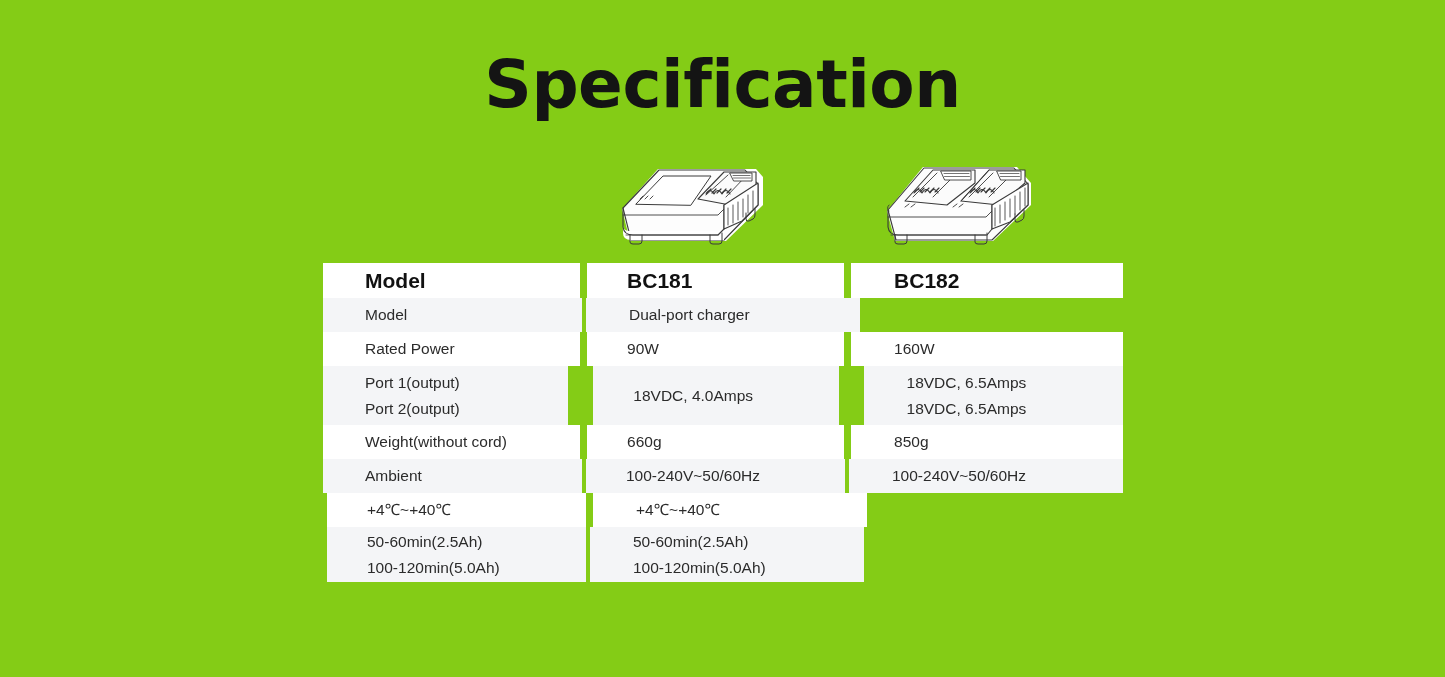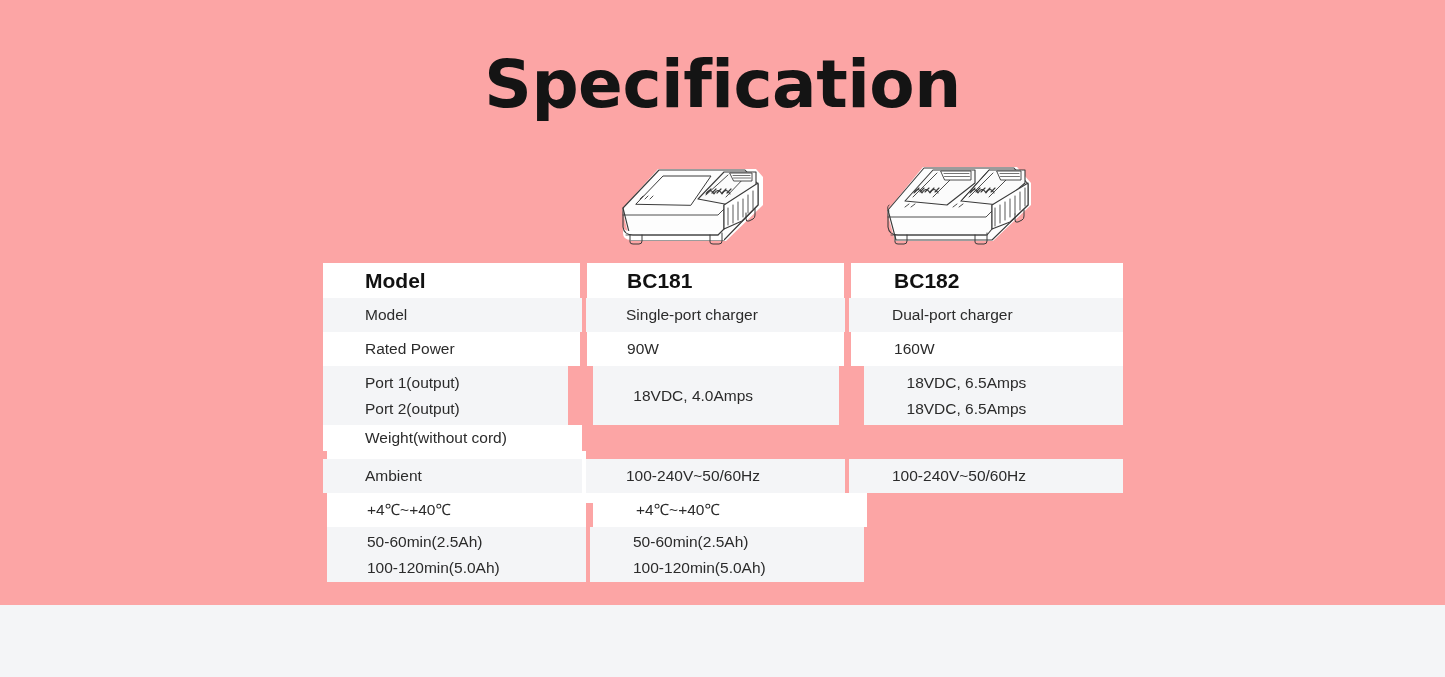--- a/index.html
+++ b/index.html
@@ -10,22 +10,22 @@
     width: 1445px;
     height: 677px;
     background: #f4f5f7;
     font-family: "Liberation Sans", sans-serif;
     overflow: hidden;
   }
 
   .page {
     position: relative;
     width: 1445px;
-    height: 605px;
-    background: #fca5a5;
+    height: 677px;
+    background: #84cc16;
   }
 
   
   .title {
     position: absolute;
     top: 46px;
     left: 0;
     width: 1445px;
     text-align: center;
     font-size: 66px;
@@ -88,21 +88,21 @@
   .spec-row.white .cell.c-v1,
   .spec-row.white .cell.c-v2 { margin-left: 4px; }
   .spec-row.gray  .cell.c-v1,
   .spec-row.gray  .cell.c-v2 { margin-left: 4px; }
 
   
   .h-header { height: 35px; }
   .h-1      { height: 34px; }
   .h-2      { height: 34px; }
   .h-port   { height: 59px; gap: 21px; }
-  .h-3      { height: 34px; flex-direction: column; }
+  .h-3      { height: 34px; }
   .h-4      { height: 34px; }
   .h-5      { height: 34px; }
   .h-est    { height: 55px; }
 
   .cell.header-cell {
     font-size: 21px;
     font-weight: 700;
     color: #111111;
     line-height: 26px;
   }
@@ -211,23 +211,20 @@
       </div>
       <div class="cell c-v2 header-cell">
         <span class="line">BC182</span>
       </div>
     </div>
 
     <div class="spec-row gray h-1">
       <div class="cell c-label">
         <span class="line">Model</span>
       </div>
-      <div class="cell c-v1">
-        <span class="line">Single-port charger</span>
-      </div>
       <div class="cell c-v2">
         <span class="line">Dual-port charger</span>
       </div>
     </div>
 
     <div class="spec-row white h-2">
       <div class="cell c-label">
         <span class="line">Rated Power</span>
       </div>
       <div class="cell c-v1">

